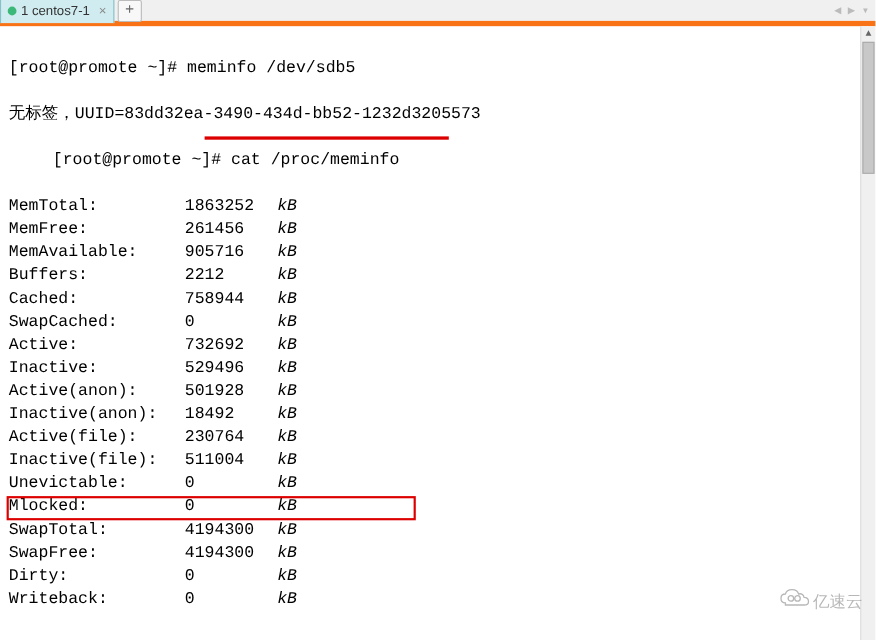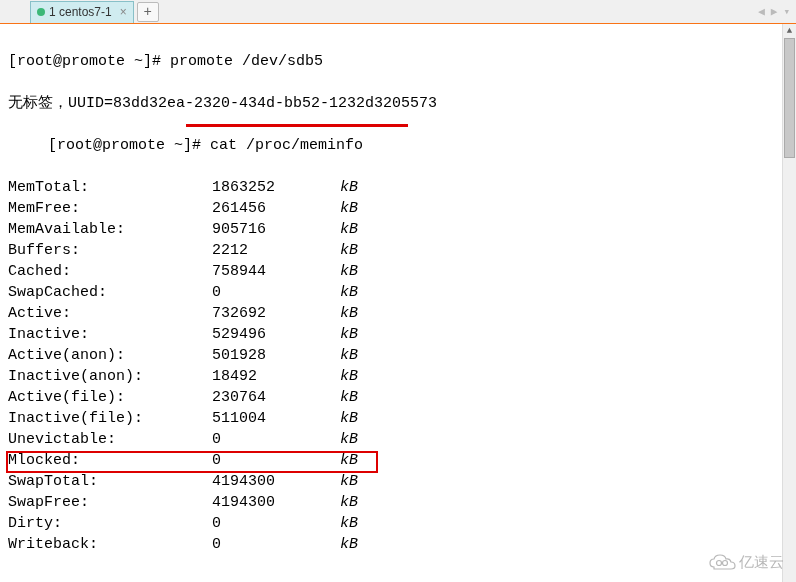--- a/index.html
+++ b/index.html
@@ -12,25 +12,24 @@
       font-size: 15px;
       background: #fff;
       width: 796px;
       height: 582px;
       overflow: hidden;
       position: relative;
     }
     .tab-bar {
       height: 24px;
       background: #f0f0f0;
-      border-bottom: 1px solid #f97316;
-      display: flex;
-      align-items: center;
-      position: relative;
-      padding-left: 30px;
+      border-bottom: 5px solid #f97316;
+      display: flex;
+      align-items: center;
+      position: relative;
     }
     .tab {
       height: 22px;
       background: #d0ecf0;
       border: 1px solid #88c0c8;
       border-bottom: none;
       display: flex;
       align-items: center;
       padding: 0 6px;
       font-size: 12px;
@@ -108,38 +107,37 @@
       position: absolute;
       border: 2px solid #d00;
       left: 6px;
       top: 427px;
       width: 372px;
       height: 22px;
       pointer-events: none;
     }
     .meminfo-row {
       display: flex;
-      gap: 44px;
     }
     .mem-label {
       width: 160px;
     }
     .mem-val {
       width: 80px;
     }
     .mem-unit {
       padding-left: 4px;
       font-style: italic;
     }
     .watermark {
       position: absolute;
       right: 12px;
-      bottom: 6px;
-      display: flex;
-      align-items: flex-start;
+      bottom: 25px;
+      display: flex;
+      align-items: flex-end;
       gap: 3px;
       opacity: 0.6;
       font-family: Arial, sans-serif;
     }
     .watermark-logo {
       font-size: 18px;
       color: #888;
     }
     .watermark-text {
       font-size: 15px;
@@ -182,22 +180,22 @@
   </div>
   <div class="tab-add">+</div>
   <div class="tab-nav">
     <span class="tab-nav-btn">◀</span>
     <span class="tab-nav-btn">▶</span>
     <span class="tab-nav-btn">▾</span>
   </div>
 </div>
 
 <div class="terminal">
-<div class="prompt-line"><span>[root@promote ~]# </span><span>promote /dev/sdb5</span></div>
-<div class="prompt-line"><span>无标签，UUID=83dd32ea-2320-434d-bb52-1232d3205573</span></div>
+<div class="prompt-line"><span>[root@promote ~]# </span><span>meminfo /dev/sdb5</span></div>
+<div class="prompt-line"><span>无标签，UUID=83dd32ea-3490-434d-bb52-1232d3205573</span></div>
 <div class="prompt-line cmd-underline"><span>[root@promote ~]# </span><span>cat /proc/meminfo</span></div>
 <div id="meminfo-block"><div class="meminfo-row"><span class="mem-label">MemTotal:</span><span class="mem-val">1863252</span><span class="mem-unit">kB</span></div><div class="meminfo-row"><span class="mem-label">MemFree:</span><span class="mem-val">261456</span><span class="mem-unit">kB</span></div><div class="meminfo-row"><span class="mem-label">MemAvailable:</span><span class="mem-val">905716</span><span class="mem-unit">kB</span></div><div class="meminfo-row"><span class="mem-label">Buffers:</span><span class="mem-val">2212</span><span class="mem-unit">kB</span></div><div class="meminfo-row"><span class="mem-label">Cached:</span><span class="mem-val">758944</span><span class="mem-unit">kB</span></div><div class="meminfo-row"><span class="mem-label">SwapCached:</span><span class="mem-val">0</span><span class="mem-unit">kB</span></div><div class="meminfo-row"><span class="mem-label">Active:</span><span class="mem-val">732692</span><span class="mem-unit">kB</span></div><div class="meminfo-row"><span class="mem-label">Inactive:</span><span class="mem-val">529496</span><span class="mem-unit">kB</span></div><div class="meminfo-row"><span class="mem-label">Active(anon):</span><span class="mem-val">501928</span><span class="mem-unit">kB</span></div><div class="meminfo-row"><span class="mem-label">Inactive(anon):</span><span class="mem-val">18492</span><span class="mem-unit">kB</span></div><div class="meminfo-row"><span class="mem-label">Active(file):</span><span class="mem-val">230764</span><span class="mem-unit">kB</span></div><div class="meminfo-row"><span class="mem-label">Inactive(file):</span><span class="mem-val">511004</span><span class="mem-unit">kB</span></div><div class="meminfo-row"><span class="mem-label">Unevictable:</span><span class="mem-val">0</span><span class="mem-unit">kB</span></div><div class="meminfo-row"><span class="mem-label">Mlocked:</span><span class="mem-val">0</span><span class="mem-unit">kB</span></div><div class="meminfo-row"><span class="mem-label">SwapTotal:</span><span class="mem-val">4194300</span><span class="mem-unit">kB</span></div><div class="meminfo-row"><span class="mem-label">SwapFree:</span><span class="mem-val">4194300</span><span class="mem-unit">kB</span></div><div class="meminfo-row"><span class="mem-label">Dirty:</span><span class="mem-val">0</span><span class="mem-unit">kB</span></div><div class="meminfo-row"><span class="mem-label">Writeback:</span><span class="mem-val">0</span><span class="mem-unit">kB</span></div></div>
 <div class="red-underline"></div>
 <div class="red-box"></div>
 </div>
 
 <div class="scrollbar">
   <div class="scroll-arrow">▲</div>
   <div class="scroll-thumb"></div>
 </div>

